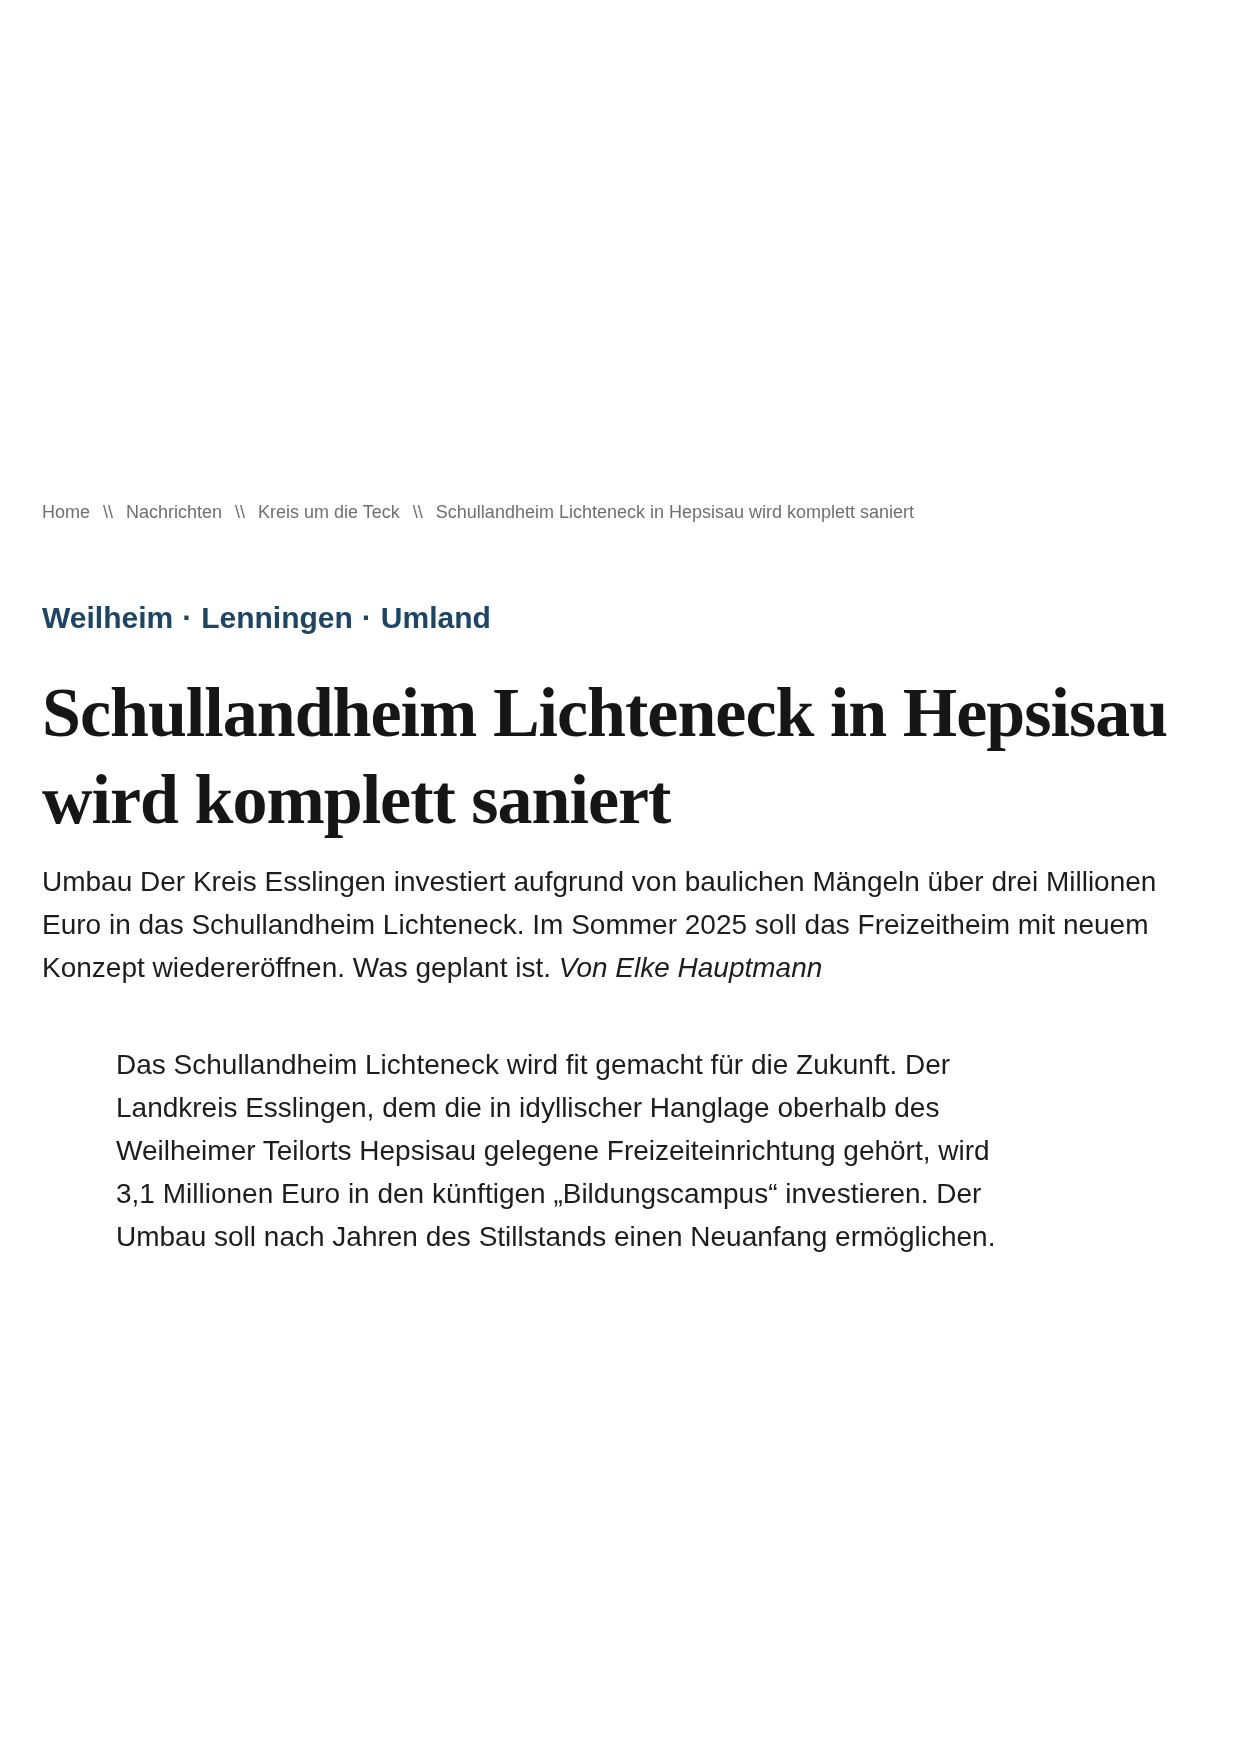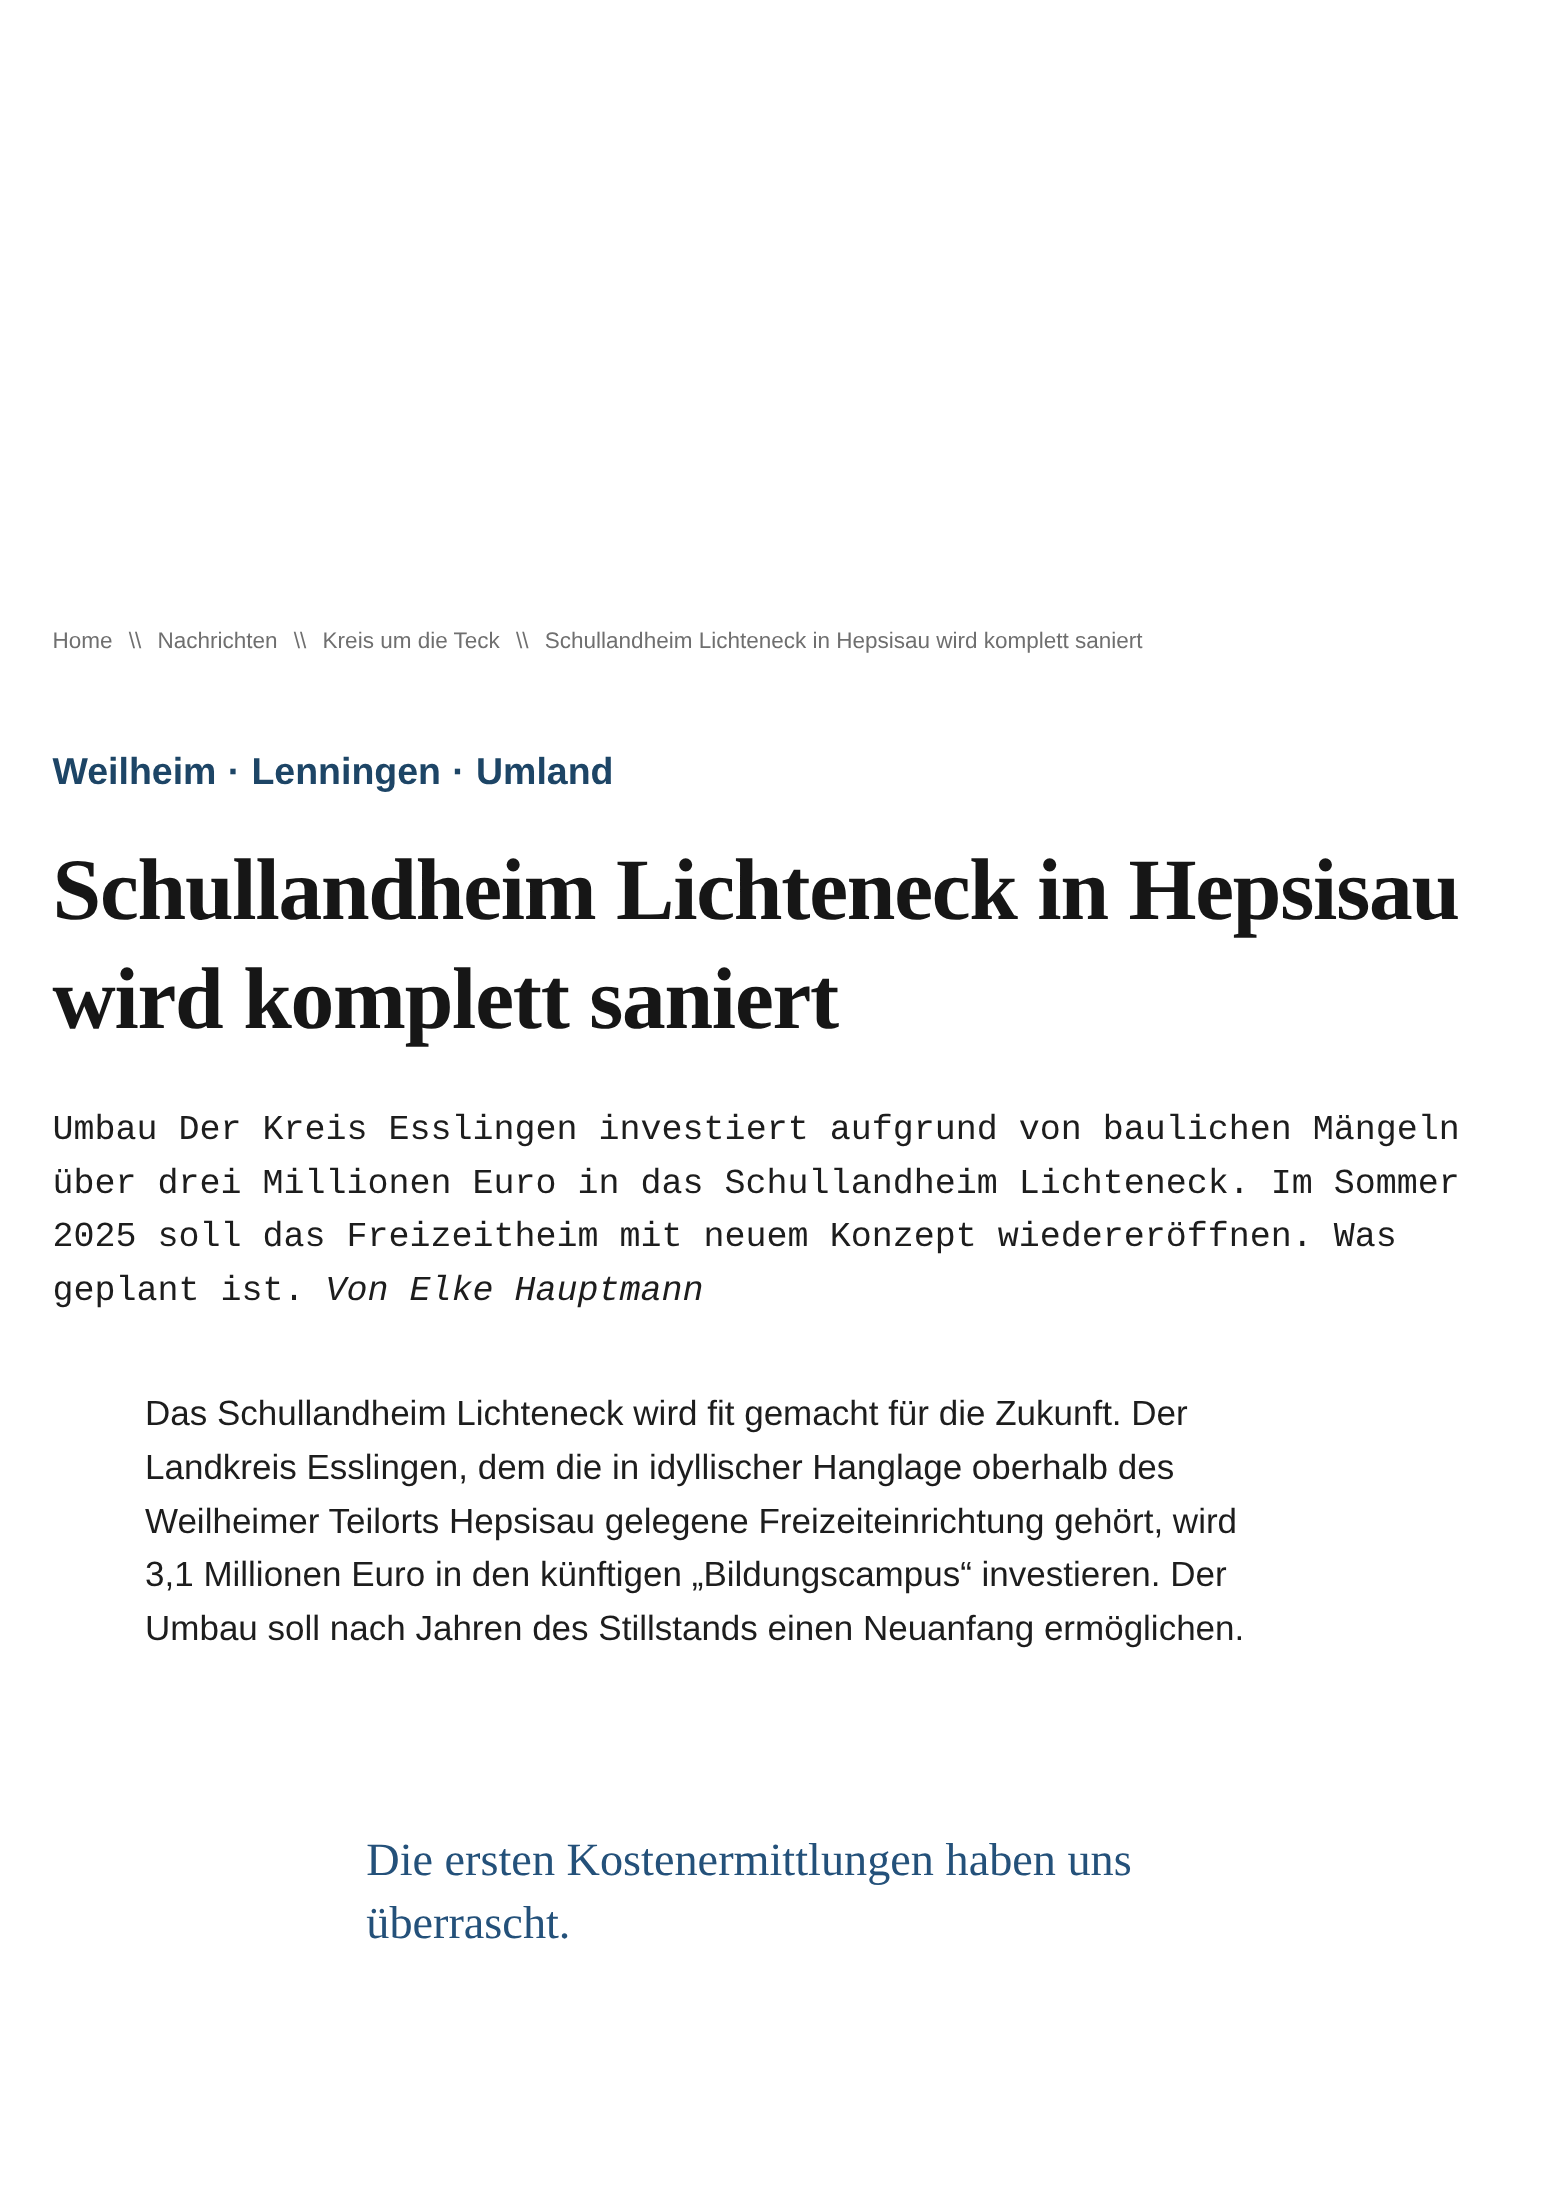--- a/index.html
+++ b/index.html
@@ -53,26 +53,25 @@
     font-family: "Liberation Serif", serif;
     font-weight: 700;
     font-size: 70px;
     line-height: 87px;
     letter-spacing: -1px;
     color: #161616;
     max-width: 1160px;
   }
   
   .lead {
-    margin-top: 40px;
+    margin-top: 17px;
     font-size: 28px;
     line-height: 43px;
     max-width: 1135px;
     color: #1d1d1d;
-    font-family: Liberation Mono, monospace;
   }
   .lead .byline { font-style: italic; }
   
   .date {
     margin-top: 56px;
     font-size: 27px;
     line-height: 32px;
     color: #8a8a8a;
   }
   
@@ -122,15 +121,14 @@
 
   <p class="lead">
     <span>Umbau</span>
     <span>Der Kreis Esslingen investiert aufgrund von baulichen Mängeln über drei Millionen Euro in das Schullandheim Lichteneck. Im Sommer 2025 soll das Freizeitheim mit neuem Konzept wiedereröffnen. Was geplant ist.</span>
     <span class="byline">Von Elke Hauptmann</span>
   </p>
 
 
   <p class="body-text">Das Schullandheim Lichteneck wird fit gemacht für die Zukunft. Der Landkreis Esslingen, dem die in idyllischer Hanglage oberhalb des Weilheimer Teilorts Hepsisau gelegene Freizeiteinrichtung gehört, wird 3,1 Millionen Euro in den künftigen „Bildungscampus“ investieren. Der Umbau soll nach Jahren des Stillstands einen Neuanfang ermöglichen.</p>
 
-  <blockquote class="pull-quote">Die ersten Kostenermittlungen haben uns überrascht.</blockquote>
 
 </div>
 
 </body></html>

